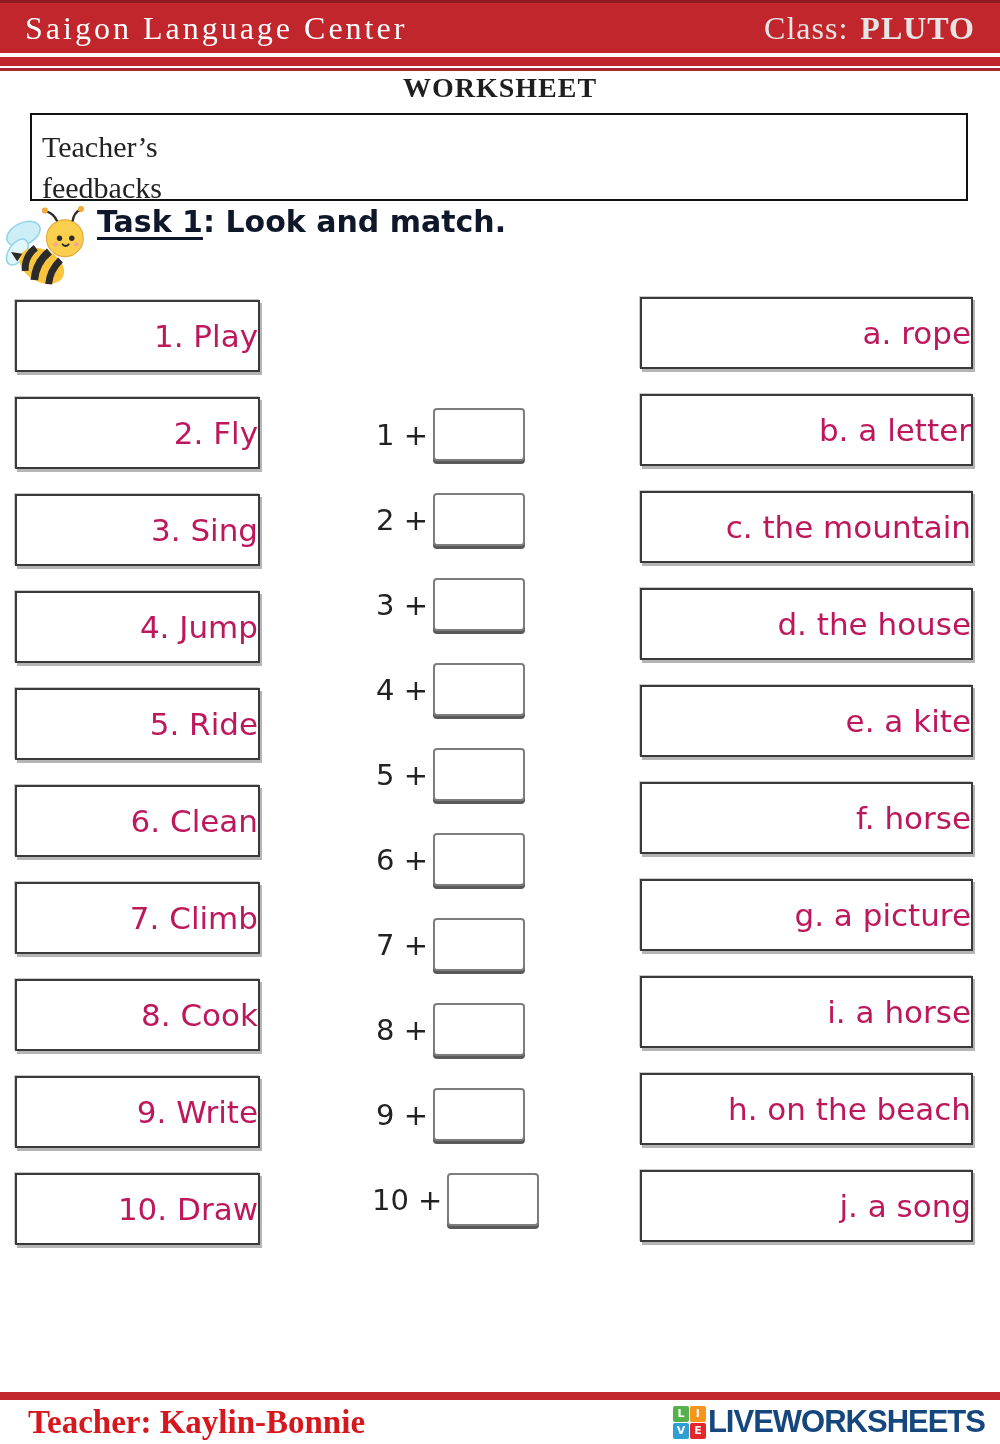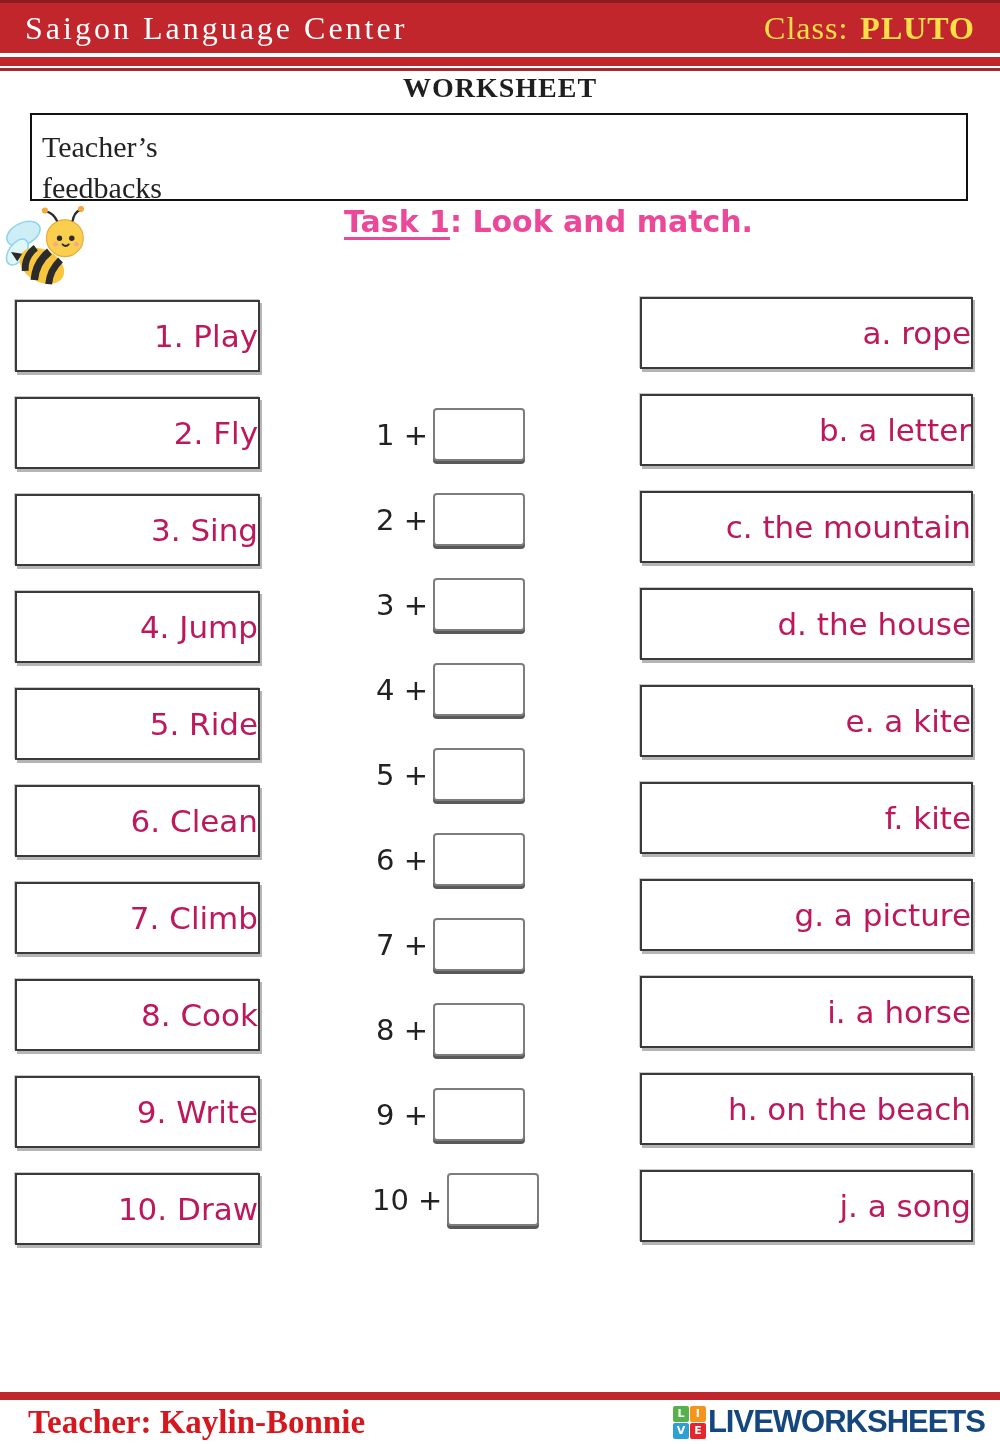--- a/index.html
+++ b/index.html
@@ -6,21 +6,21 @@
   body{
     width:1000px;height:1444px;position:relative;background:#ffffff;
     font-family:"DejaVu Sans", sans-serif;overflow:hidden;
   }
   
   .band-main{
     height:53px;background:var(--band_red);display:flex;justify-content:space-between;
     align-items:center;padding:0 25px;border-top:3px solid #8e1b1f;box-sizing:border-box;
   }
   .brand{color:#fff;font-family:"Liberation Serif", serif;font-size:32px;letter-spacing:3px;}
-  .class-line{color:#fde047;font-family:"Liberation Serif", serif;font-size:32px;letter-spacing:1px;}
+  .class-line{color:#e5e5e5;font-family:"Liberation Serif", serif;font-size:32px;letter-spacing:1px;}
   .class-line b{margin-left:12px;letter-spacing:1px;}
   .stripe-red{margin-top:4px;height:9px;background:var(--band_red);}
   .stripe-thin{margin-top:2px;height:3px;background:#a5282c;}
   .ws-title{
     position:absolute;top:72px;left:0;width:100%;text-align:center;
     font-family:"Liberation Serif", serif;font-weight:bold;font-size:28px;color:#1f1f1f;letter-spacing:1px;
   }
   
   .info-table{
     position:absolute;top:113px;left:30px;width:938px;height:88px;
@@ -30,21 +30,21 @@
     padding:2px 2px 2px 10px;border-right:2px solid #111;box-sizing:border-box;}
   .date-block{font-family:"Liberation Serif", serif;font-size:30px;line-height:41px;color:#222;}
   .logo-block{display:flex;align-items:center;gap:4px;padding-right:8px;}
   .logo-text{display:flex;flex-direction:column;line-height:1;}
   .logo-acro{font-family:"Liberation Sans", sans-serif;font-weight:bold;font-size:38px;color:var(--logo_red);letter-spacing:1px;}
   .logo-sub{font-family:"Liberation Sans", sans-serif;font-size:10px;color:#9a9a9a;letter-spacing:.6px;text-align:right;margin-top:2px;}
   .cell-right{flex:1;padding:11px 10px;font-family:"Liberation Serif", serif;font-size:30px;line-height:41px;color:#222;}
   
   .task-block{position:absolute;top:204px;left:0;width:100%;}
   .bee{position:absolute;left:2px;top:2px;width:92px;height:92px;}
-  .task-line1{margin-left:97px;font-weight:bold;font-size:30px;color:#ec4899;font-family:"DejaVu Sans", sans-serif;text-align:center;}
+  .task-line1{margin-left:97px;font-weight:bold;font-size:30px;color:#0f172a;font-family:"DejaVu Sans", sans-serif;}
   .task-label{text-decoration:underline;text-decoration-thickness:3px;text-underline-offset:5px;}
   .task-line2{margin-left:92px;margin-top:4px;font-family:"Liberation Serif", serif;font-size:31px;color:#151515;}
   
   .col{position:absolute;}
   .col-left{left:15px;top:300px;width:245px;}
   .col-right{left:640px;top:297px;width:333px;}
   .item-box{
     height:68px;border:2px solid #3a3a3a;background:#fff;margin-bottom:25px;
     box-shadow:2px 3px 0 rgba(120,120,120,.55), -1px -1px 0 rgba(150,150,150,.5);
     display:flex;align-items:center;justify-content:flex-end;
@@ -226,21 +226,21 @@
 
     <div class="item-box">
       <span>d. the house</span>
     </div>
 
     <div class="item-box">
       <span>e. a kite</span>
     </div>
 
     <div class="item-box">
-      <span>f. kite</span>
+      <span>f. horse</span>
     </div>
 
     <div class="item-box">
       <span>g. a picture</span>
     </div>
 
     <div class="item-box">
       <span>i. a horse</span>
     </div>
 

